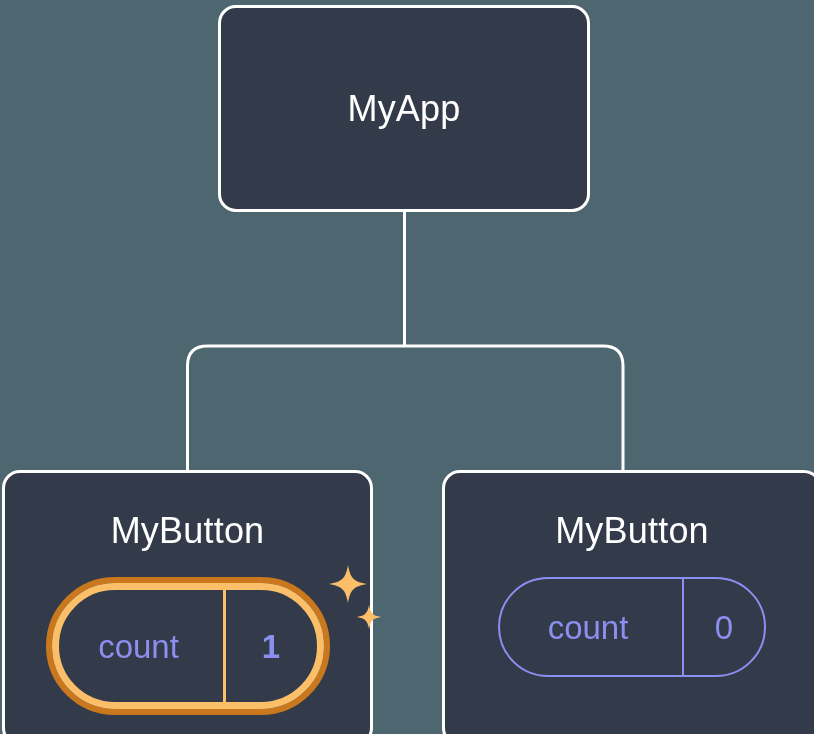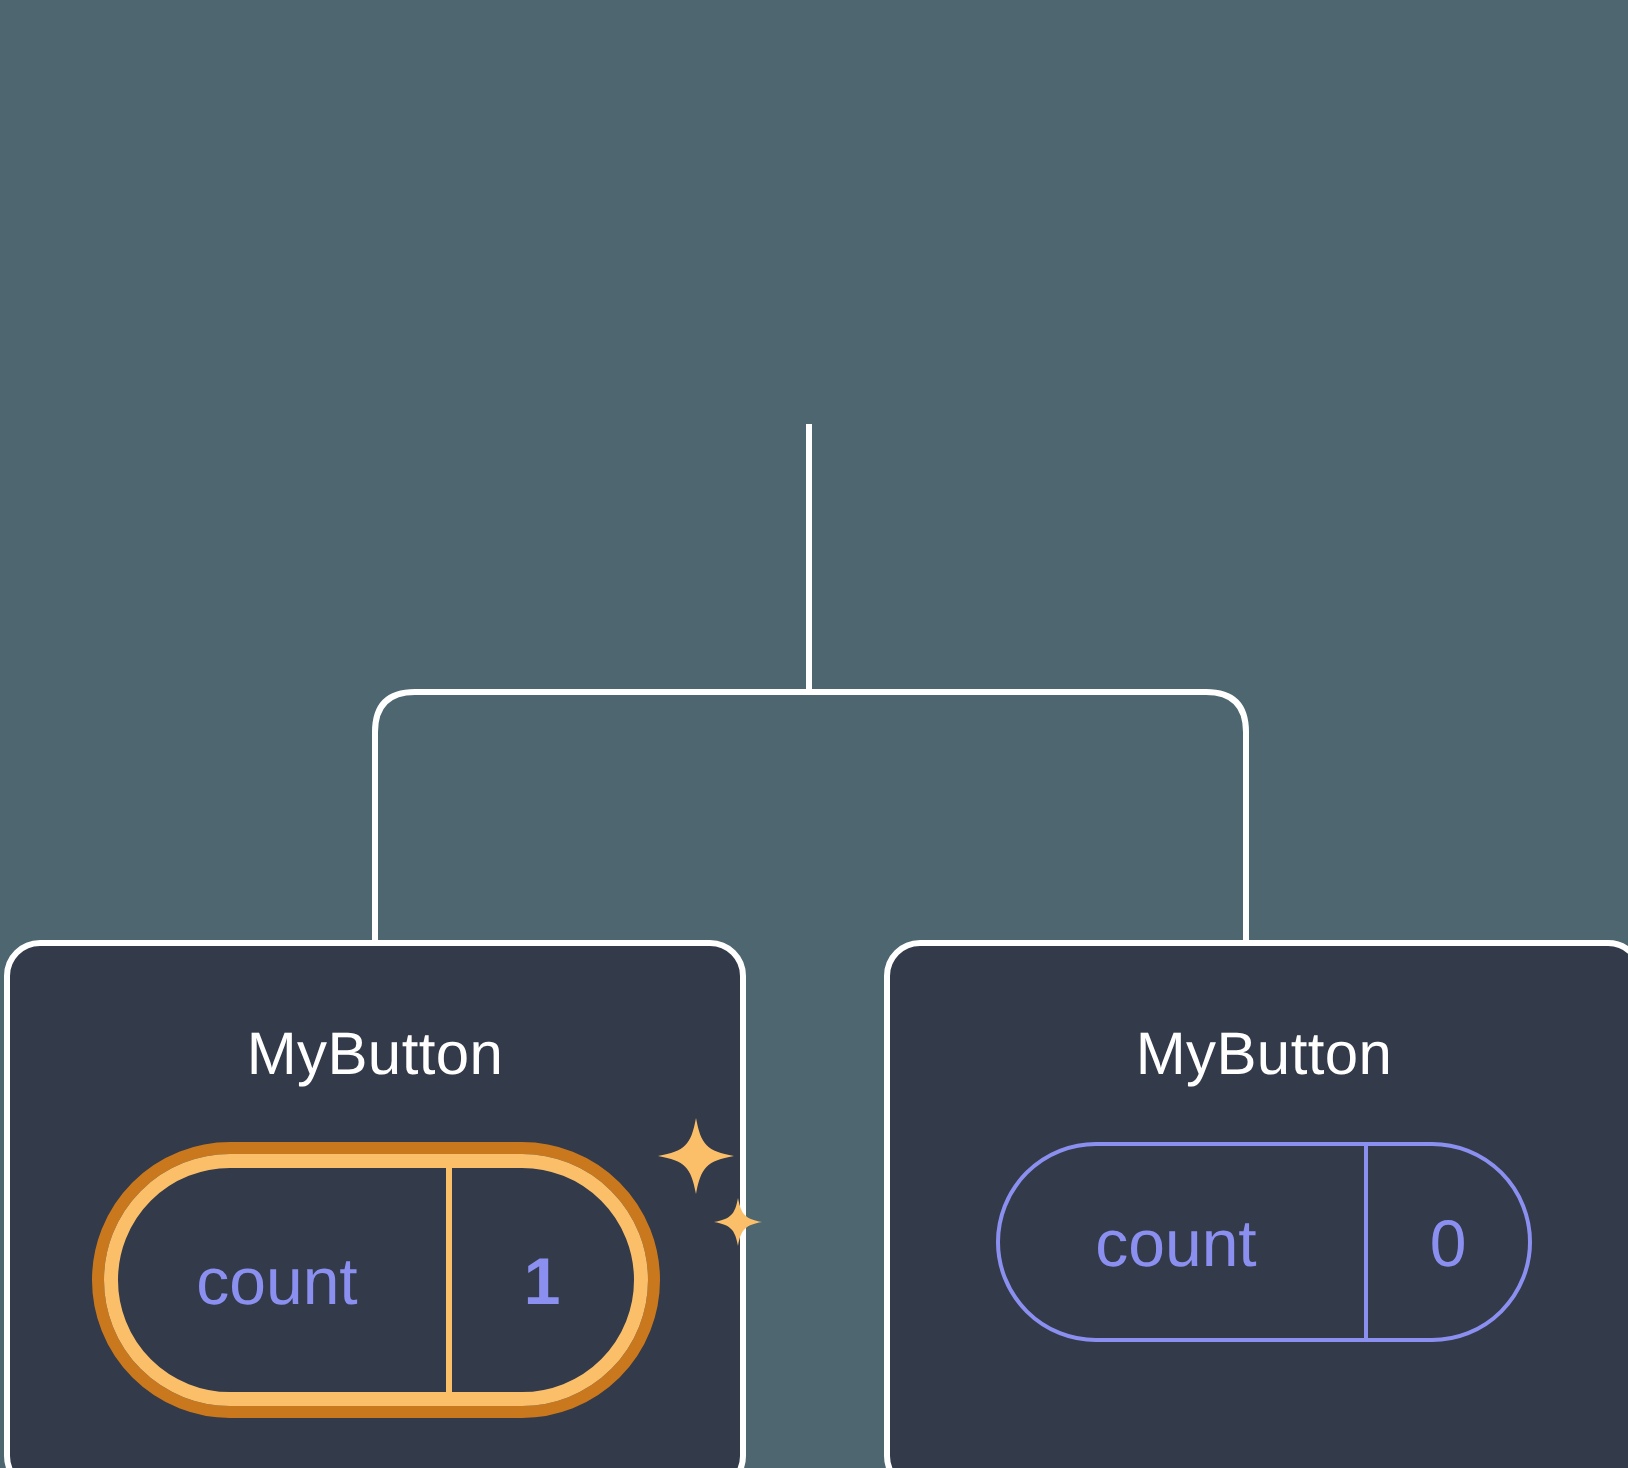--- a/index.html
+++ b/index.html
@@ -66,21 +66,21 @@
   .node-child-right {
     left: 442px;
     top: 470px;
     width: 380px;
     height: 276px;
     padding-top: 40px;
   }
 
   .node-title {
     color: #ffffff;
-    font-size: 30px;
+    font-size: 36px;
     font-weight: 400;
     letter-spacing: 0.2px;
     line-height: 1;
     white-space: nowrap;
   }
 
   .node-root .node-title {
     font-size: 36px;
   }
 
@@ -177,20 +177,23 @@
 
 <div id="canvas">
 
   <svg id="connectors" viewBox="0 0 814 734">
 
     <path d="M 404.5 212 L 404.5 346" stroke="#ffffff" stroke-width="3" fill="none"></path>
 
     <path d="M 187.5 470 L 187.5 366 Q 187.5 346 207.5 346 L 603 346 Q 623 346 623 366 L 623 470" stroke="#ffffff" stroke-width="3" fill="none" stroke-linecap="butt"></path>
   </svg>
 
+  <div class="node node-root">
+    <div class="node-title">MyApp</div>
+  </div>
 
   <div class="node node-child-left">
     <div class="node-title">MyButton</div>
 
     <div class="pill-wrap">
       <div class="pill pill-highlight">
         <div class="pill-highlight-inner">
           <div class="pill-name">count</div>
           <div class="pill-value">1</div>
         </div>

